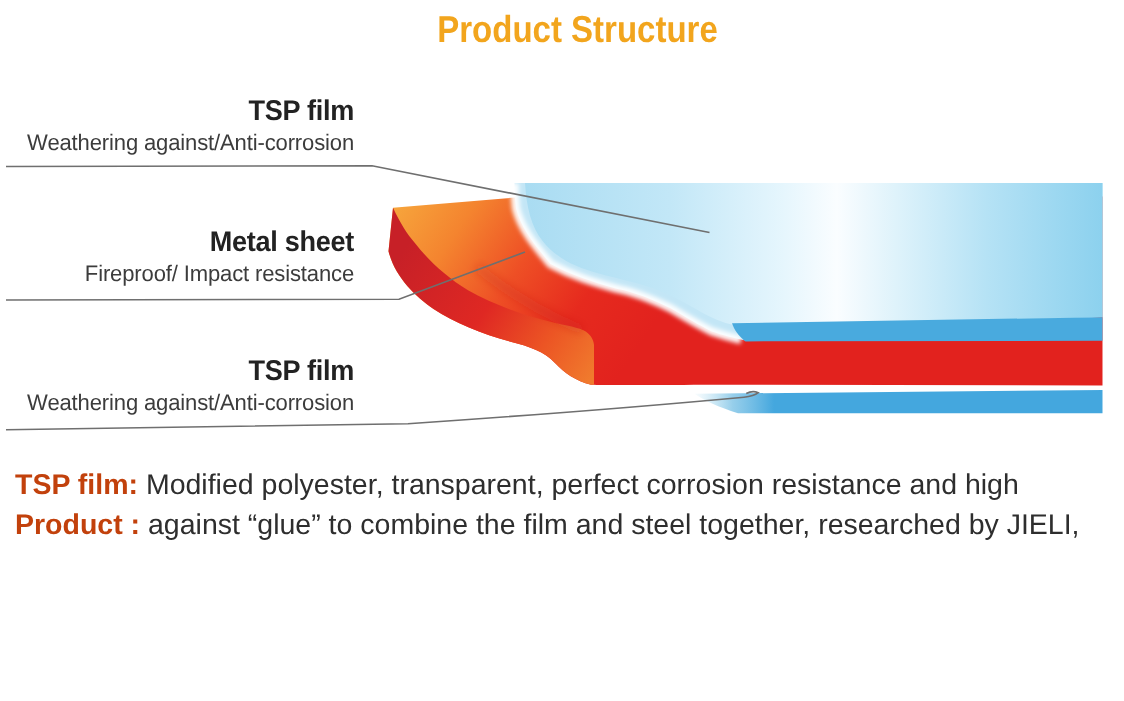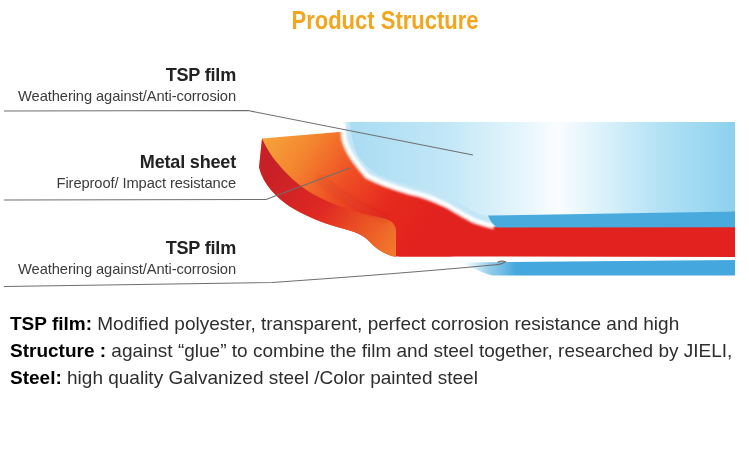--- a/index.html
+++ b/index.html
@@ -53,21 +53,21 @@
     left:10px;top:310px;
     font-size:19px;
     color:#2e2e2e;
     letter-spacing:0px;
   }
   .desc .dline{
     height:27px;
     line-height:27px;
     white-space:nowrap;
   }
-  .desc b{color:#000000;}
+  .desc b{color:#c2410c;}
 </style>
 </head>
 <body>
 
 <div class="page">
 
   <div class="title">Product Structure</div>
 
   <svg class="diagram-svg" width="749" height="467" viewBox="0 0 749 467">
     <defs>
@@ -168,17 +168,16 @@
     <div class="lab-sub">Fireproof/ Impact resistance</div>
   </div>
 
   <div class="layer-label label-3">
     <div class="lab-title">TSP film</div>
     <div class="lab-sub">Weathering against/Anti-corrosion</div>
   </div>
 
   <div class="desc">
     <div class="dline"><b>TSP film:</b><span> Modified polyester, transparent, perfect corrosion resistance and high</span></div>
-    <div class="dline"><b>Structure :</b><span> against “glue” to combine the film and steel together, researched by JIELI,</span></div>
-    <div class="dline"><b>Steel:</b><span> high quality Galvanized steel /Color painted steel</span></div>
+    <div class="dline"><b>Product :</b><span> against “glue” to combine the film and steel together, researched by JIELI,</span></div>
   </div>
 
 </div>
 
 </body></html>

